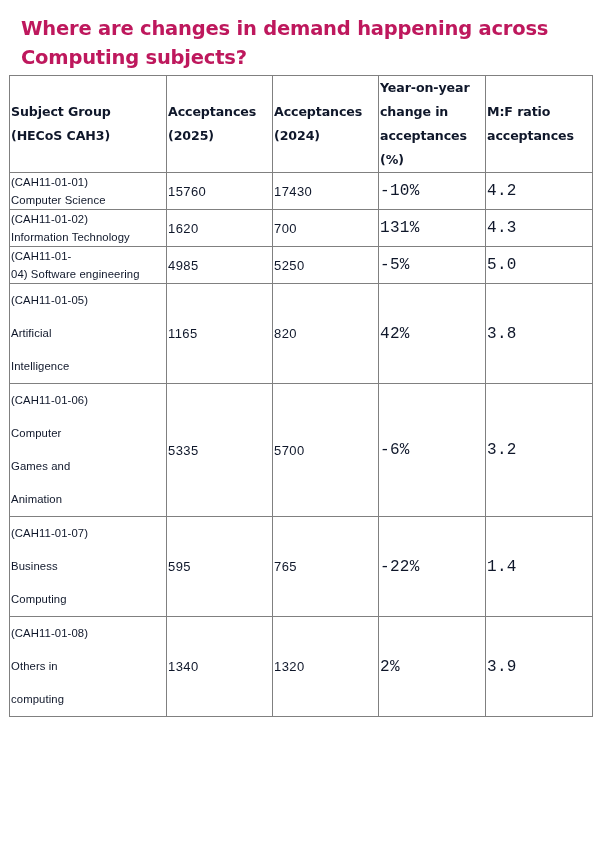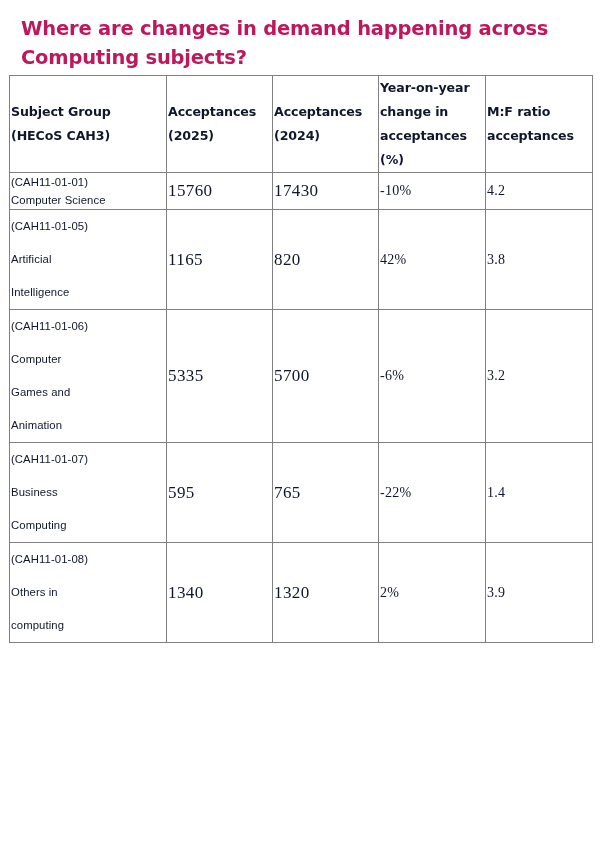--- a/index.html
+++ b/index.html
@@ -62,27 +62,27 @@
       font-family: Liberation Sans, sans-serif;
       font-size: 11.3px;
       line-height: 18px;
       color: #000;
       letter-spacing: 0.1px;
     }
     td.subject .code,
     td.subject .name { display: block; }
 
     td.num {
-      font-family: Liberation Serif, serif;
-      font-size: 17px;
+      font-family: Liberation Sans, sans-serif;
+      font-size: 13px;
       letter-spacing: 0.4px;
     }
     td.small-num {
-      font-family: Liberation Serif, serif;
-      font-size: 14px;
+      font-family: Liberation Mono, monospace;
+      font-size: 16px;
       letter-spacing: 0.3px;
     }
 
     
     tr.r-short td { height: 36px; }
     tr.r-short td.subject { line-height: 18px; }
 
     
     tr.r-tall td.subject { line-height: 33px; margin-top: 23px; }
     tr.r-tall td.subject .code,
@@ -117,22 +117,42 @@
       <td class="subject">
         <span class="code">(CAH11-01-01)</span>
         <span class="name">Computer Science</span>
       </td>
       <td class="num">15760</td>
       <td class="num">17430</td>
       <td class="small-num">-10%</td>
       <td class="small-num">4.2</td>
     </tr>
 
-
-
+    <tr class="r-short">
+      <td class="subject">
+        <span class="code">(CAH11-01-02)</span>
+        <span class="name">Information Technology</span>
+      </td>
+      <td class="num">1620</td>
+      <td class="num">700</td>
+      <td class="small-num">131%</td>
+      <td class="small-num">4.3</td>
+    </tr>
+
+
+    <tr class="r-short">
+      <td class="subject">
+        <span class="code">(CAH11-01-</span>
+        <span class="name">04) Software engineering</span>
+      </td>
+      <td class="num">4985</td>
+      <td class="num">5250</td>
+      <td class="small-num">-5%</td>
+      <td class="small-num">5.0</td>
+    </tr>
 
     <tr class="r-tall">
       <td class="subject">
         <span class="wrap-narrow">
           <span class="code">(CAH11-01-05)</span>
           <span class="name">Artificial Intelligence</span>
         </span>
       </td>
       <td class="num">1165</td>
       <td class="num">820</td>

